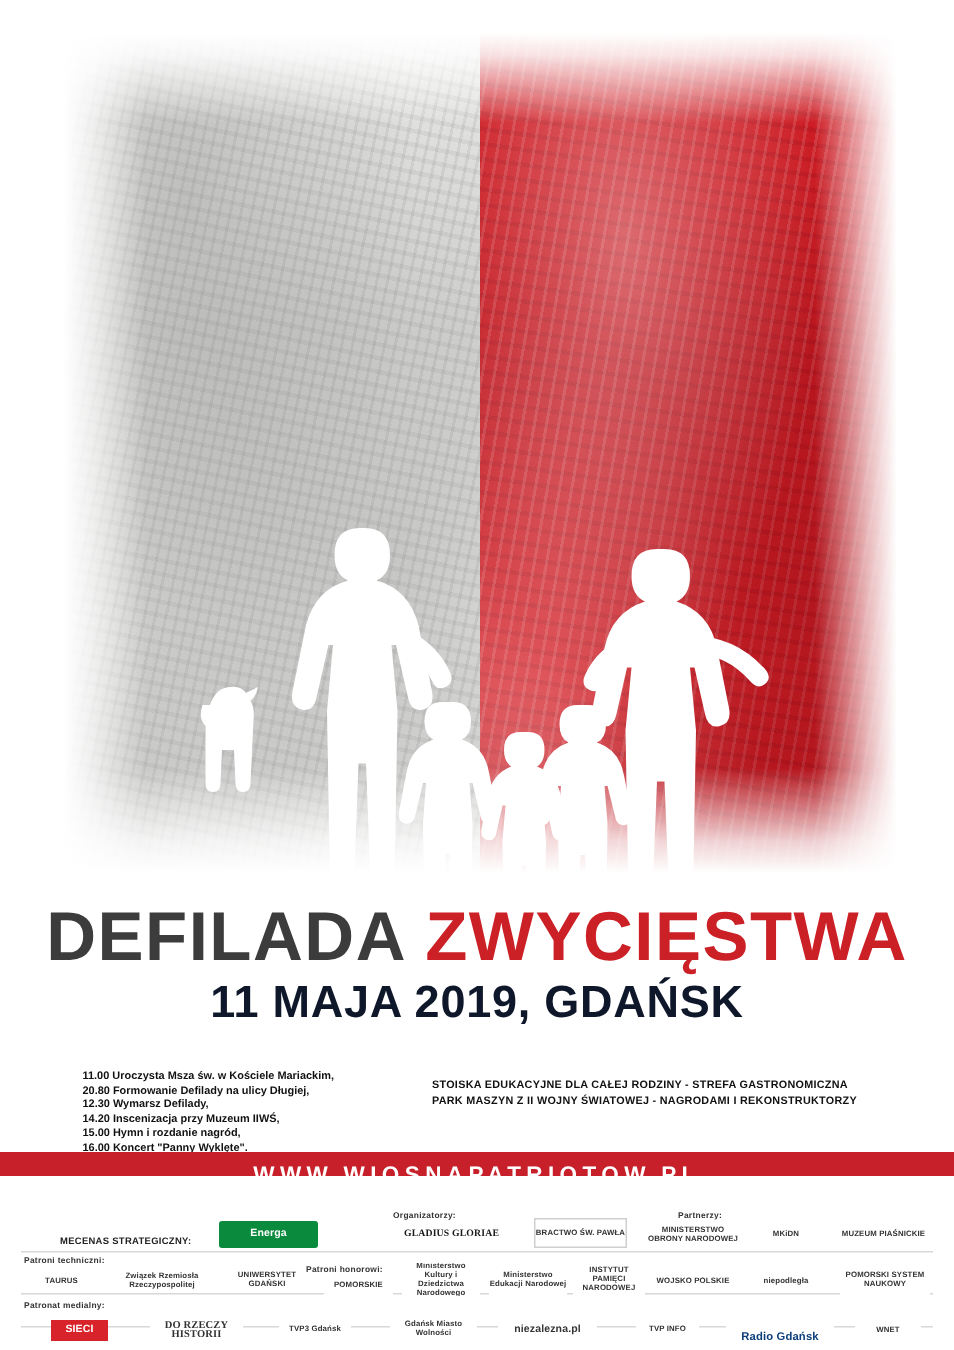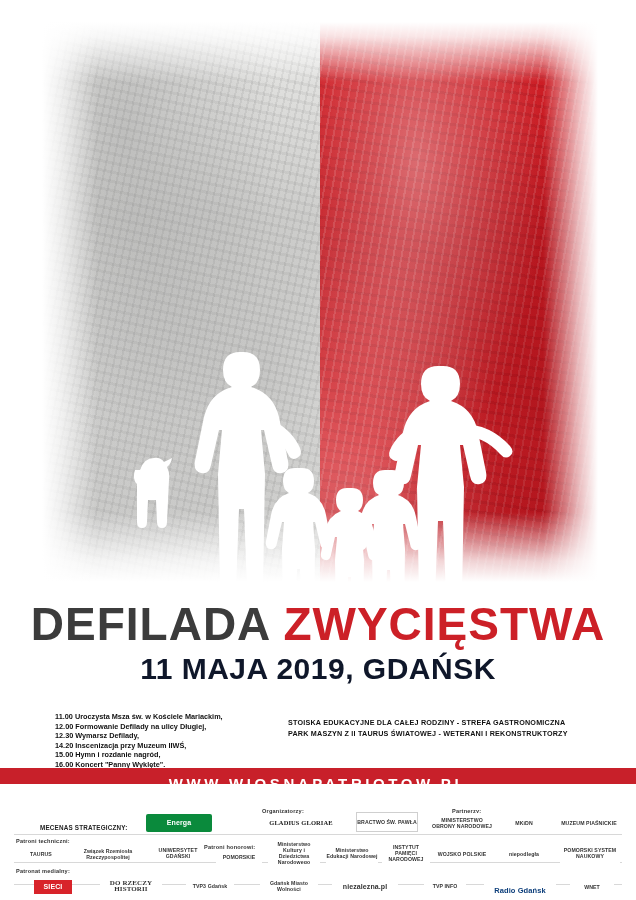--- a/index.html
+++ b/index.html
@@ -259,30 +259,30 @@
 
   <div class="title-main">
     <span class="t-dark">DEFILADA</span>
     <span class="t-red">ZWYCIĘSTWA</span>
   </div>
 
   <div class="title-sub">11 MAJA 2019, GDAŃSK</div>
 
   <div class="schedule">
     <div>11.00 Uroczysta Msza św. w Kościele Mariackim,</div>
-    <div>12.00 Formowanie Defilady na ulicy Długiej,</div>
+    <div>20.80 Formowanie Defilady na ulicy Długiej,</div>
     <div>12.30 Wymarsz Defilady,</div>
     <div>14.20 Inscenizacja przy Muzeum IIWŚ,</div>
     <div>15.00 Hymn i rozdanie nagród,</div>
     <div>16.00 Koncert "Panny Wyklęte".</div>
   </div>
 
   <div class="attractions">
     <div>STOISKA  EDUKACYJNE  DLA  CAŁEJ  RODZINY -  STREFA  GASTRONOMICZNA</div>
-    <div>PARK MASZYN Z II TAURUS ŚWIATOWEJ - WETERANI I REKONSTRUKTORZY</div>
+    <div>PARK MASZYN Z II WOJNY ŚWIATOWEJ - NAGRODAMI I REKONSTRUKTORZY</div>
   </div>
 
   <div class="url-bar">WWW.WIOSNAPATRIOTOW.PL</div>
 
   <div class="sponsors">
 
     <div class="sponsor-divider" style="top:34px;"></div>
     <div class="sponsor-divider" style="top:62px;"></div>
     <div class="sponsor-divider" style="top:84px;"></div>
 

